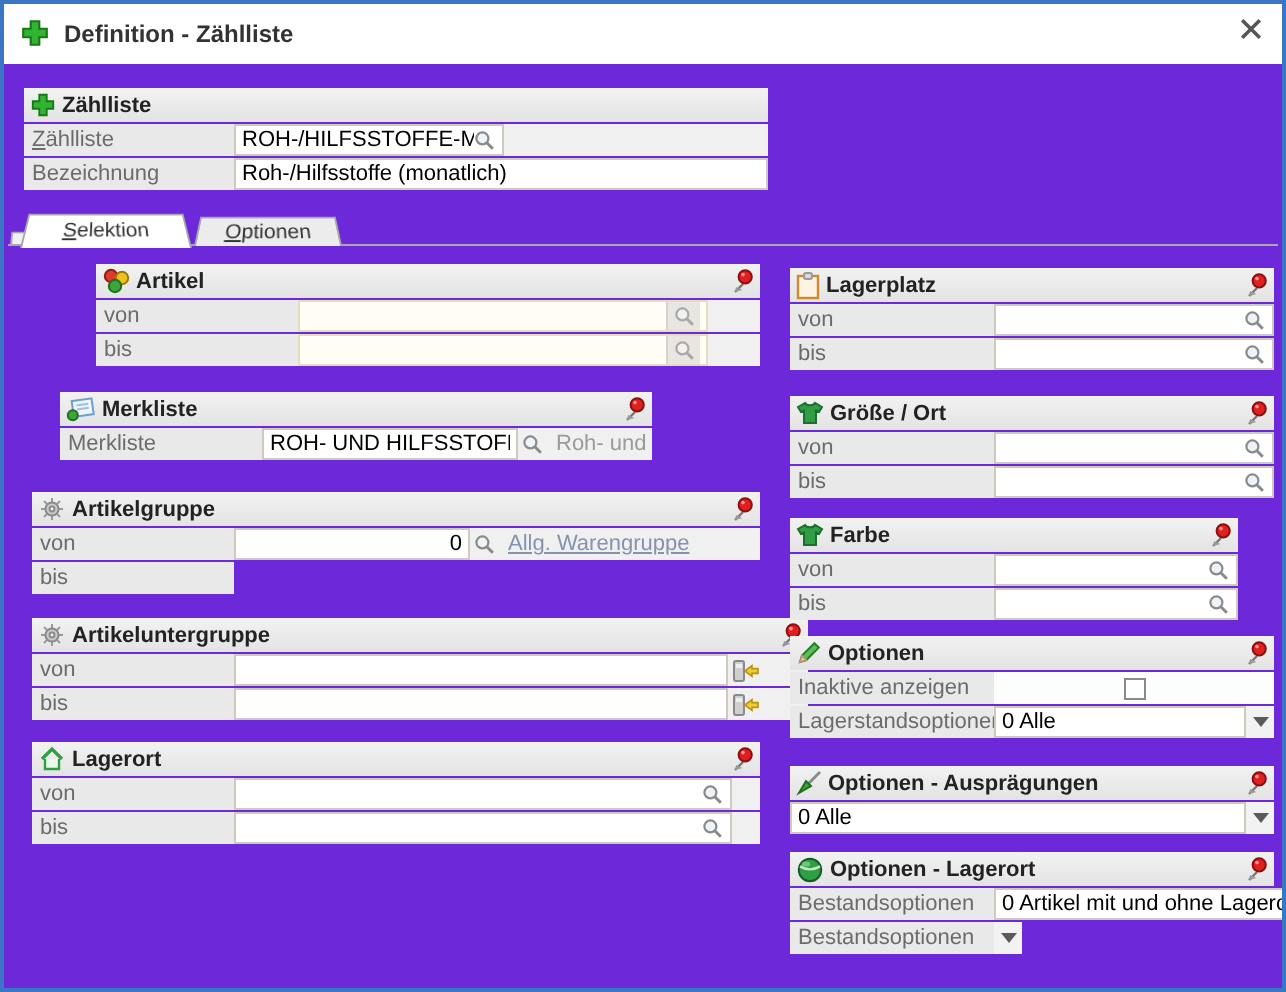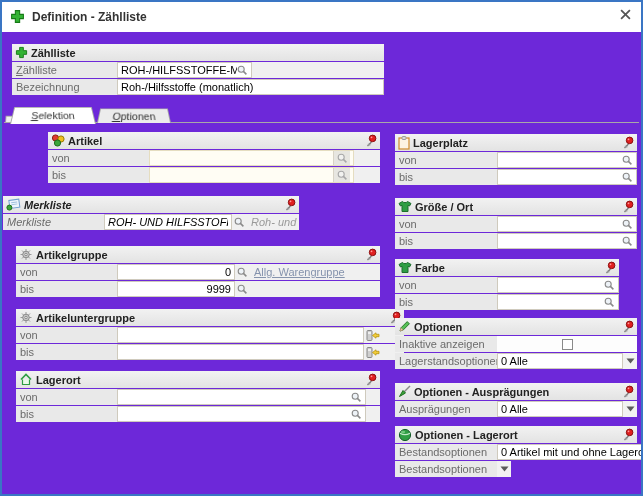--- a/index.html
+++ b/index.html
@@ -169,21 +169,21 @@
             <svg width="11" height="11" viewBox="0 0 11 11">
                 <circle cx="4.2" cy="4.2" r="3" fill="#f2f2f0" stroke="#a8a8a8" stroke-width="1.1"></circle>
                 <line x1="6.4" y1="6.4" x2="9.4" y2="9.4" stroke="#a8a8a8" stroke-width="1.5"></line>
               </svg>
           </span>
         </span>
       </span>
     </div>
   </div>
 
-  <div class="section" style="left:1px; top:194px; width:296px;font-style:italic;">
+  <div class="section" style="left:28px; top:194px; width:296px;">
     <div class="sec-header">
       <span class="icon">
         <svg width="15" height="13" viewBox="0 0 15 13">
             <g transform="rotate(-8 7 7)">
               <rect x="3.5" y="2" width="10" height="8" fill="#eef5fc" stroke="#6f9fce"></rect>
               <line x1="5.5" y1="4.5" x2="11.5" y2="4.5" stroke="#9fc0de"></line>
               <line x1="5.5" y1="6.5" x2="11.5" y2="6.5" stroke="#9fc0de"></line>
             </g>
             <circle cx="3.4" cy="9.6" r="2.5" fill="#3aa53a" stroke="#1d6e1d"></circle>
           </svg>
@@ -249,31 +249,20 @@
           <svg width="11" height="11" viewBox="0 0 11 11">
               <circle cx="4.2" cy="4.2" r="3" fill="#eef3f8" stroke="#8a8a8a" stroke-width="1.1"></circle>
               <line x1="6.4" y1="6.4" x2="9.4" y2="9.4" stroke="#8a8a8a" stroke-width="1.5"></line>
             </svg>
         </span>
         <span class="link">Allg. Warengruppe</span>
       </span>
     </div>
     <div class="row">
       <span class="lbl">bis</span>
-      <span class="content">
-        <span class="input right" style="width:118px">
-          <span class="txt">9999</span>
-        </span>
-        <span class="icon mag-sep">
-          <svg width="11" height="11" viewBox="0 0 11 11">
-              <circle cx="4.2" cy="4.2" r="3" fill="#eef3f8" stroke="#8a8a8a" stroke-width="1.1"></circle>
-              <line x1="6.4" y1="6.4" x2="9.4" y2="9.4" stroke="#8a8a8a" stroke-width="1.5"></line>
-            </svg>
-        </span>
-      </span>
     </div>
   </div>
 
   <div class="section" style="left:14px; top:307px; width:388px;">
     <div class="sec-header">
       <span class="icon">
         <svg width="14" height="13" viewBox="0 0 14 13">
             <g stroke="#9a9a9a">
               <line x1="7" y1="1" x2="7" y2="12"></line>
               <line x1="1.5" y1="6.5" x2="12.5" y2="6.5"></line>
@@ -565,21 +554,20 @@
       <span class="pin icon">
         <svg width="12" height="13" viewBox="0 0 12 13">
             <line x1="2.5" y1="12" x2="6.5" y2="8" stroke="#777" stroke-width="1.2"></line>
             <path d="M3 9.5 L6.2 11 L2.6 12 Z" fill="#999"></path>
             <circle cx="7.6" cy="4.4" r="3.3" fill="#e02020" stroke="#8a0f0f"></circle>
             <circle cx="6.5" cy="3.3" r="0.9" fill="#ff9a9a"></circle>
           </svg>
       </span>
     </div>
     <div class="row">
-      <span class="lbl lbl-r">Ausprägungen</span>
       <span class="combo">
         <span class="val">0 Alle</span>
         <span class="arrow icon">
           <svg width="9" height="6" viewBox="0 0 9 6">
               <path d="M0.5 0.5 H8.5 L4.5 5.5 Z" fill="#5a5a5a"></path>
             </svg>
         </span>
       </span>
     </div>
   </div>

